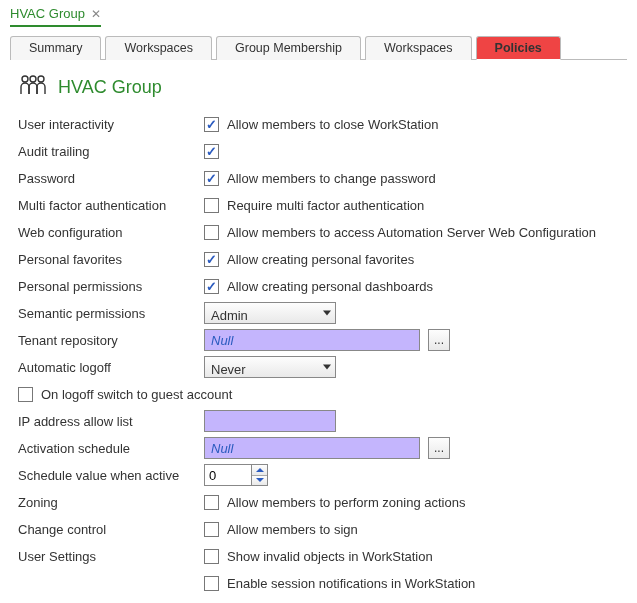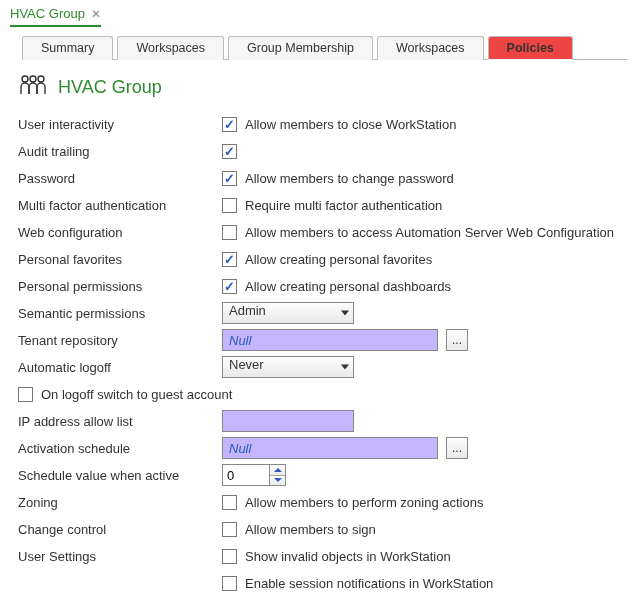--- a/index.html
+++ b/index.html
@@ -23,21 +23,21 @@
     padding-bottom: 4px;
     border-bottom: 2px solid #2e8b2e;
   }
   .doc-tab .close {
     color: #888;
     font-size: 12px;
     cursor: pointer;
   }
   .tabs {
     display: flex;
-    margin: 8px 10px 0 22px;
+    margin: 8px 10px 0 10px;
     border-bottom: 1px solid #bbb;
   }
   .tab {
     padding: 4px 18px;
     border: 1px solid #bbb;
     border-bottom: none;
     background: #f6f6f6;
     margin-right: 4px;
     font-size: 12.5px;
     color: #333;
@@ -65,21 +65,20 @@
     font-weight: 500;
   }
   .form {
     padding: 4px 18px 18px 18px;
   }
   .row {
     display: flex;
     align-items: center;
     min-height: 26px;
     margin: 1px 0;
-    gap: 18px;
   }
   .row .label {
     width: 186px;
     flex-shrink: 0;
     color: #333;
     font-size: 13px;
   }
   .row .control {
     display: flex;
     align-items: center;
@@ -106,21 +105,21 @@
   .chk-label {
     font-size: 13px;
     color: #333;
   }
   .select {
     width: 132px;
     height: 22px;
     border: 1px solid #888;
     background: linear-gradient(#fdfdfd,#e9e9e9);
     display: inline-flex;
-    align-items: flex-start;
+    align-items: flex-end;
     padding: 0 6px;
     font-size: 13px;
     cursor: pointer;
     position: relative;
   }
   .select .caret {
     position: absolute;
     right: 4px;
     top: 50%;
     transform: translateY(-50%);

